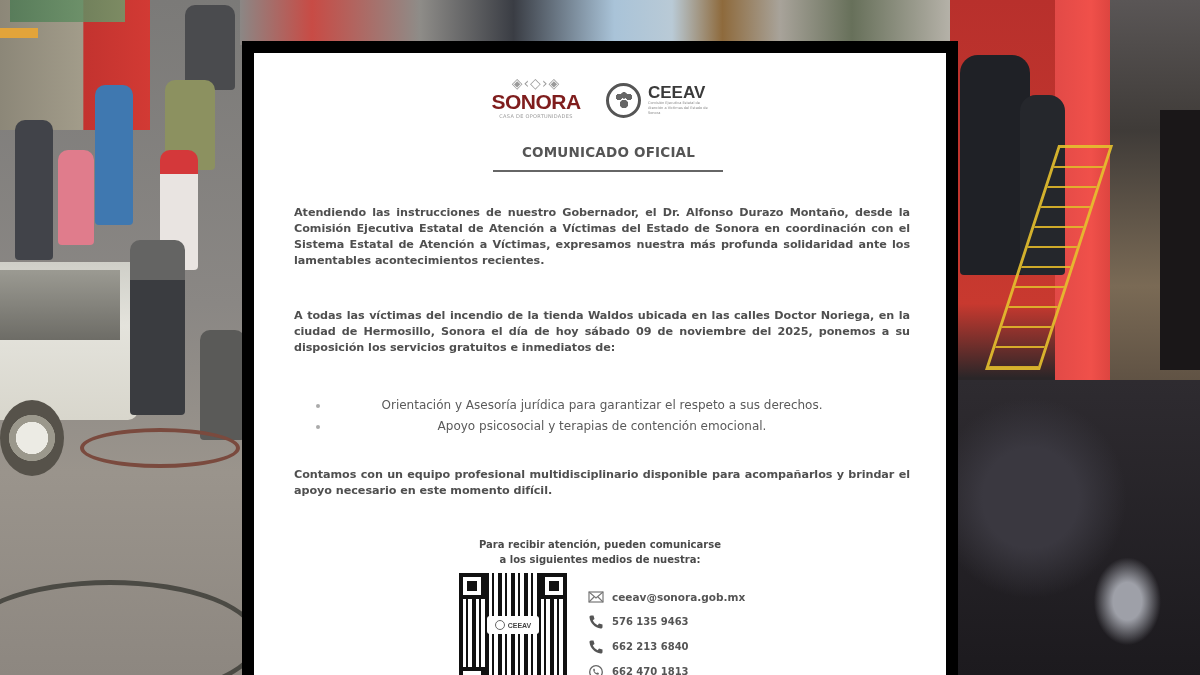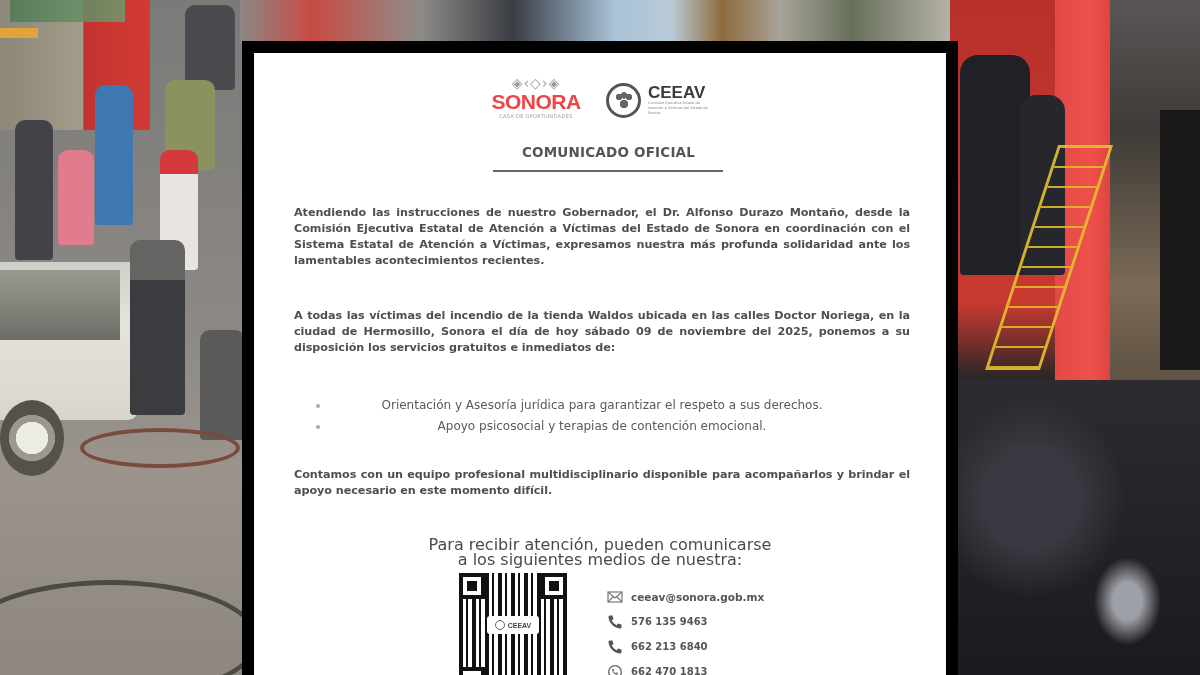--- a/index.html
+++ b/index.html
@@ -126,21 +126,21 @@
       position: absolute; top: 23px; left: 0; right: 0;
       display: flex; justify-content: center; align-items: flex-end; gap: 26px;
     }
     .logo-sonora { display: flex; flex-direction: column; align-items: center; width: 88px; }
     .sonora-glyphs {
       font-family: "DejaVu Sans", sans-serif; font-size: 14px; letter-spacing: 1px;
       color: #9a9a9a; line-height: 14px; height: 16px;
     }
     .sonora-word {
       font-family: "Liberation Sans", sans-serif; font-weight: 900; font-size: 21px;
-      color: #ef4444; letter-spacing: -0.5px; line-height: 20px;
+      color: #7f1d1d; letter-spacing: -0.5px; line-height: 20px;
     }
     .sonora-sub {
       font-size: 5px; color: #9a9a9a; letter-spacing: 0.3px; line-height: 8px; white-space: nowrap;
     }
     .logo-ceeav { display: flex; align-items: center; gap: 7px; padding-bottom: 2px; }
     .ceeav-emblem {
       width: 35px; height: 35px; border-radius: 50%;
       border: 3px solid #555; position: relative;
       display: flex; align-items: center; justify-content: center;
     }
@@ -190,21 +190,21 @@
       position: relative; text-align: center; font-size: 12px; line-height: 21px;
       color: #5a5a5a; font-family: "DejaVu Sans", sans-serif;
     }
     .bullet-dot {
       position: absolute; left: 22px; top: 9px; width: 4px; height: 4px;
       border-radius: 50%; background: #aaa;
     }
 
     .contact-intro {
       position: absolute; top: 484px; left: 0; right: 0; text-align: center;
-      font-weight: normal; font-size: 16px; line-height: 15px; color: #4a4a4a;
+      font-weight: bold; font-size: 10px; line-height: 15px; color: #4a4a4a;
     }
 
     .qr {
       position: absolute; top: 520px; left: 205px; width: 108px; height: 120px;
       background:
         repeating-linear-gradient(90deg, #111 0 4px, transparent 4px 7px, #111 7px 9px, transparent 9px 13px),
         repeating-linear-gradient(0deg, transparent 0 3px, #fff 3px 6px, transparent 6px 9px);
       background-color: #fff;
     }
     .qr-finder {
@@ -222,21 +222,21 @@
       display: flex; align-items: center; justify-content: center; gap: 3px;
       font-family: "Liberation Sans", sans-serif; font-weight: 900; font-size: 7px; color: #444;
     }
     .qr-badge-circle { width: 10px; height: 10px; border: 1.5px solid #666; border-radius: 50%; }
 
     .contacts {
       position: absolute; top: 531px; left: 334px; list-style: none;
     }
     .contacts li {
       display: flex; align-items: center; gap: 8px; height: 25px;
-      font-weight: bold; font-size: 10px; color: #555; margin-left: 19px;
+      font-weight: bold; font-size: 10px; color: #555;
     }
     .contacts .email { font-size: 10.5px; }
     .c-icon { width: 16px; height: 16px; display: inline-flex; align-items: center; justify-content: center; }
     .c-icon svg { width: 16px; height: 16px; }
   </style>
 </head>
 <body>
 
 <div class="bg">
   <div class="bg-left"></div>

